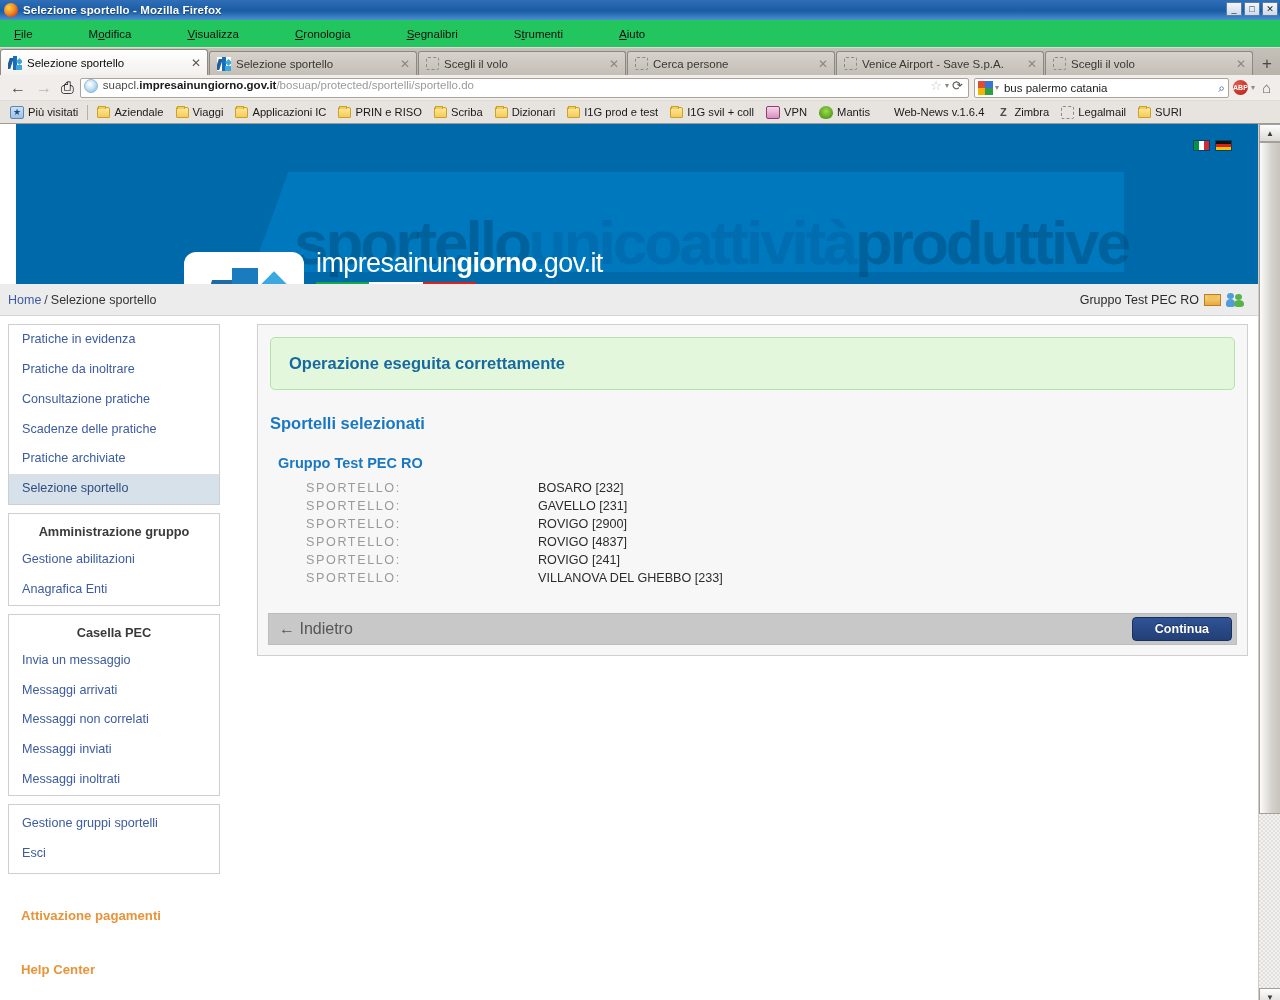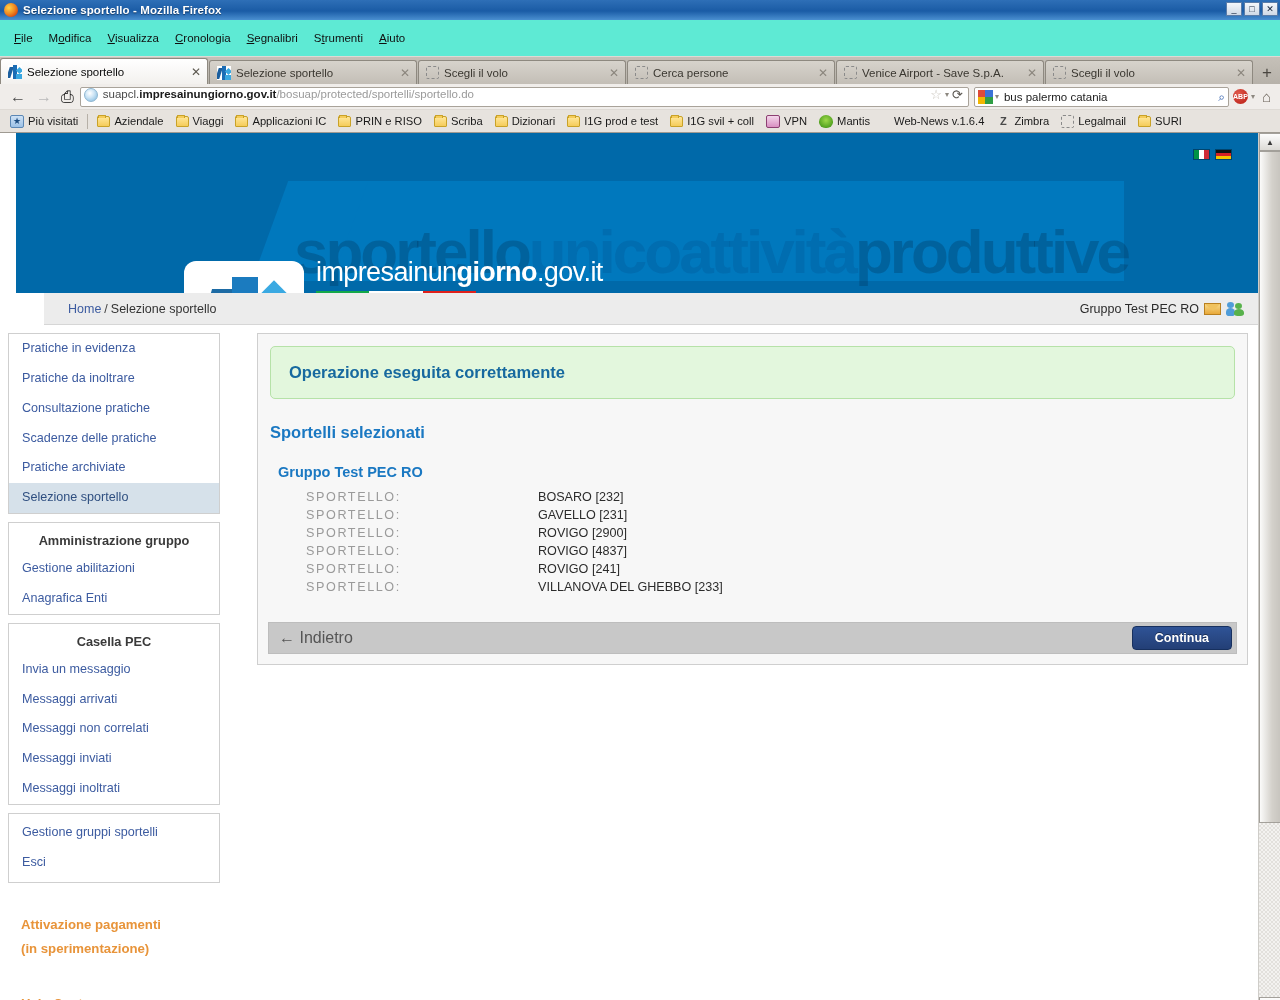--- a/index.html
+++ b/index.html
@@ -37,25 +37,26 @@
   .winbtn {
     width: 16px; height: 14px;
     background: linear-gradient(to bottom,#f4f7fb,#cfd9e6);
     border: 1px solid #5a7ca8;
     font-size: 9px; line-height: 12px; text-align: center;
     color: #102038; font-family: "Liberation Sans", sans-serif;
   }
 
   
   .menubar {
-    height: 37px;
-    background: #5eead4;
+    height: 28px;
+    background: #22c55e;
     border-bottom: 1px solid #dedad5;
     display: flex; align-items: center;
     padding-left: 6px;
+    gap: 40px;
   }
   .menu-item {
     font-size: 11.5px; color: #101010;
     padding: 2px 8px; white-space: nowrap;
   }
   .menu-item u { text-decoration: underline; }
 
   
   .tabbar {
     height: 27px;
@@ -289,23 +290,22 @@
   .flag.de i:nth-child(1){background:#111111;}
   .flag.de i:nth-child(2){background:#d61f26;}
   .flag.de i:nth-child(3){background:#f5c400;}
 
   
   .crumbbar {
     height: 32px;
     background: #ececec;
     border-bottom: 1px solid #d6d6d6;
     display:flex; align-items:center;
-    padding: 0 14px 0 24px;
+    padding: 0 14px 0 8px;
     position: relative;
-    margin-left: 44px;
   }
   .crumb-link { color:#3c5ba0; font-size:12.5px; }
   .crumb-sep  { color:#444; font-size:12.5px; padding:0 3px; }
   .crumb-cur  { color:#333; font-size:12.5px; }
   .userbox { margin-left:auto; display:flex; align-items:center; gap:5px; }
   .user-name { font-size:12.5px; color:#2b2b2b; }
   .mail-icon {
     width:17px;height:12px;
     background:linear-gradient(to bottom,#f7d98a,#e8a93a);
     border:1px solid #b9801f; position:relative;
@@ -669,21 +669,20 @@
           <a class="side-link">Messaggi inoltrati</a>
         </div>
 
         <div class="side-card">
           <a class="side-link" style="padding-top:12px">Gestione gruppi sportelli</a>
           <a class="side-link" style="padding-bottom:12px">Esci</a>
         </div>
 
         <div class="orange-block">
           <span class="orange-link">Attivazione pagamenti</span>
-          <span class="orange-link">(in sperimentazione)</span>
         </div>
         <div class="orange-block2">
           <span class="orange-link">Help Center</span>
         </div>
       </div>
 
       <div class="main">
         <div class="alert-success">Operazione eseguita correttamente</div>
 
         <div class="sec-title">Sportelli selezionati</div>

